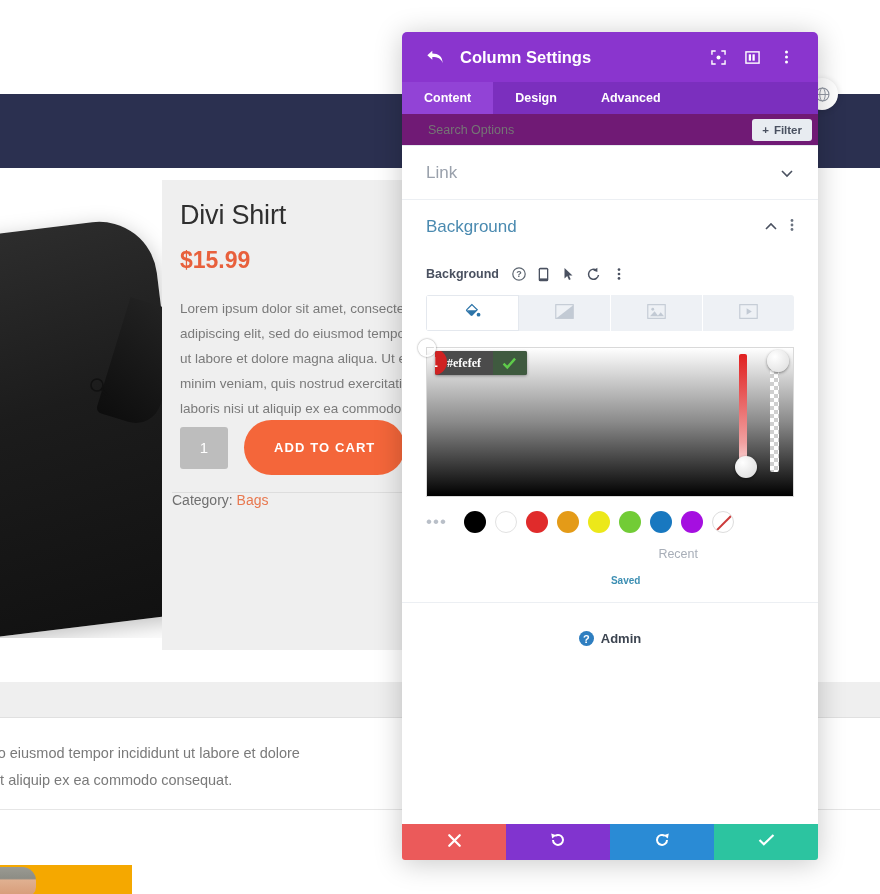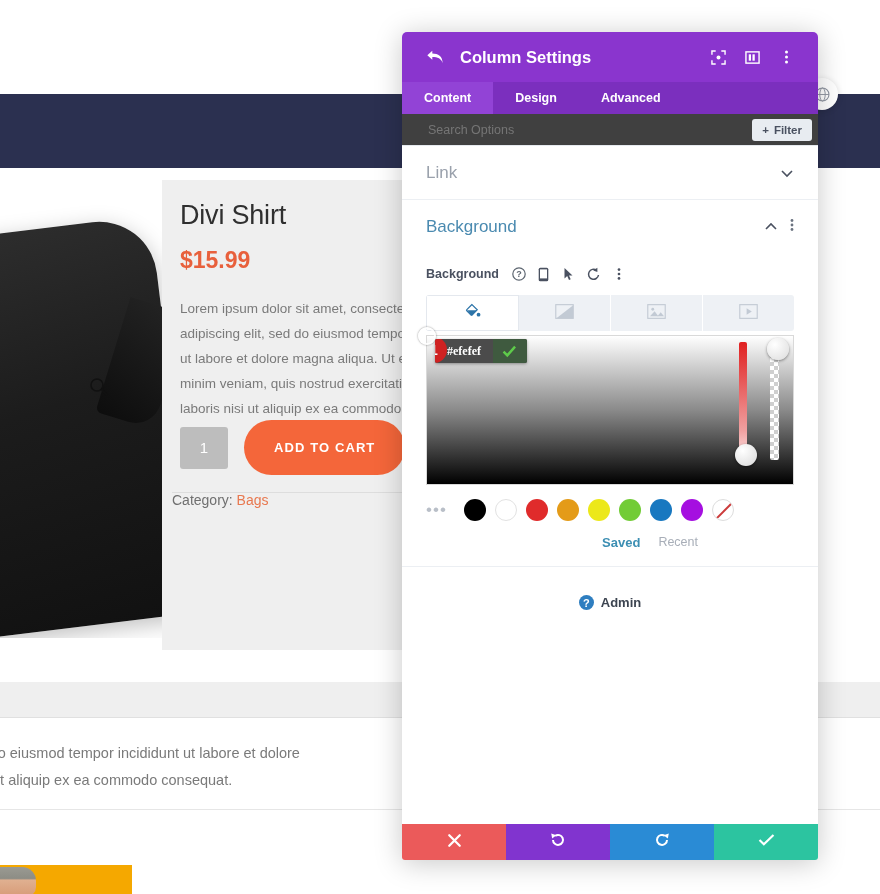--- a/index.html
+++ b/index.html
@@ -133,21 +133,21 @@
   .tabbar {
     height: 32px; background: #7B2FBE; display: flex; align-items: stretch; flex: 0 0 auto;
   }
   .tabbar .tab {
     padding: 0 22px; display: flex; align-items: center;
     color: #fff; font-size: 12.5px; font-weight: bold; cursor: pointer;
   }
   .tabbar .tab.active { background: #9243D6; }
 
   .searchbar {
-    height: 32px; background: #404040; border-bottom: 1px solid #e6eaef;
+    height: 32px; background: #701a75; border-bottom: 1px solid #e6eaef;
     display: flex; align-items: center; padding: 0 6px 0 24px; flex: 0 0 auto;
   }
   .search-input {
     flex: 1; border: none; background: transparent; outline: none;
     font-size: 12.5px; color: #8f97a3; font-family: "Liberation Sans", sans-serif;
   }
   .filter-btn {
     background: #e8ecf1; color: #4a5160; border: none; border-radius: 3px;
     font-size: 11.5px; font-weight: bold; height: 22px; padding: 0 10px;
     display: flex; align-items: center; gap: 5px; cursor: pointer;
@@ -173,21 +173,21 @@
 
   .bgtype-tabs { display: flex; margin-top: 7px; border-radius: 3px; overflow: hidden; }
   .bgtype {
     flex: 1; height: 36px; background: #eef1f5;
     display: flex; align-items: center; justify-content: center;
     border-right: 1px solid #fff; cursor: pointer;
   }
   .bgtype:last-child { border-right: none; }
   .bgtype.active { background: #fff; border: 1px solid #e4e8ee; }
 
-  .picker-wrap { position: relative; margin-top: 4px; }
+  .picker-wrap { position: relative; margin-top: 16px; }
   .sv-field {
     position: relative; width: 100%; height: 150px;
     background: linear-gradient(to bottom, #ffffff 0%, #8a8a8a 50%, #000000 100%);
     border: 1px solid #d9d9d9;
   }
   .sv-handle {
     position: absolute; left: 0px; top: 0px; width: 18px; height: 18px;
     border-radius: 50%; border: 2px solid rgba(255,255,255,.85);
     transform: translate(-50%,-50%);
     box-shadow: 0 0 2px rgba(0,0,0,.5);
@@ -239,21 +239,21 @@
   .swatch { width: 22px; height: 22px; border-radius: 50%; cursor: pointer; }
   .swatch.ring { border: 1px solid #e2e2e2; }
   .swatch.none {
     background: #fff; border: 1px solid #ddd; position: relative; overflow: hidden;
   }
   .swatch.none:after {
     content:""; position: absolute; left: -2px; top: 9px; width: 28px; height: 2px;
     background: #cc3b3b; transform: rotate(-45deg);
   }
   .saved-row { display: flex; justify-content: flex-end; gap: 18px; margin-top: 14px; padding-right: 96px; }
-  .saved-link { font-size: 13px; font-weight: bold; color: #3d8fb3; cursor: pointer; }
+  .saved-link { font-size: 10px; font-weight: bold; color: #3d8fb3; cursor: pointer; margin-top: 28px; }
   .recent-link { font-size: 12.5px; color: #a8aeb8; cursor: pointer; }
 
   .help-row {
     display: flex; align-items: center; justify-content: center; gap: 7px;
     padding: 28px 0 0 0;
   }
   .help-ic {
     width: 15px; height: 15px; border-radius: 50%; background: #2e7ec0;
     color: #fff; font-size: 11px; font-weight: bold;
     display: flex; align-items: center; justify-content: center;

